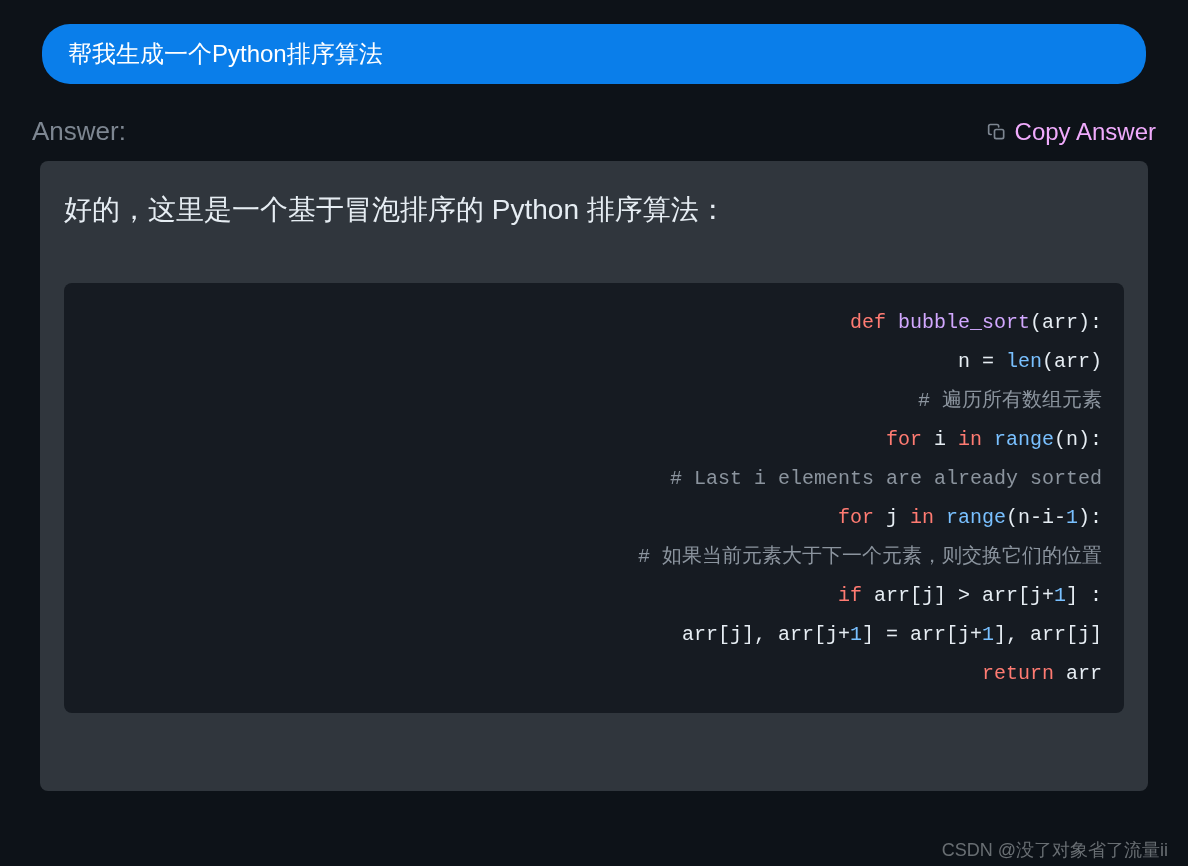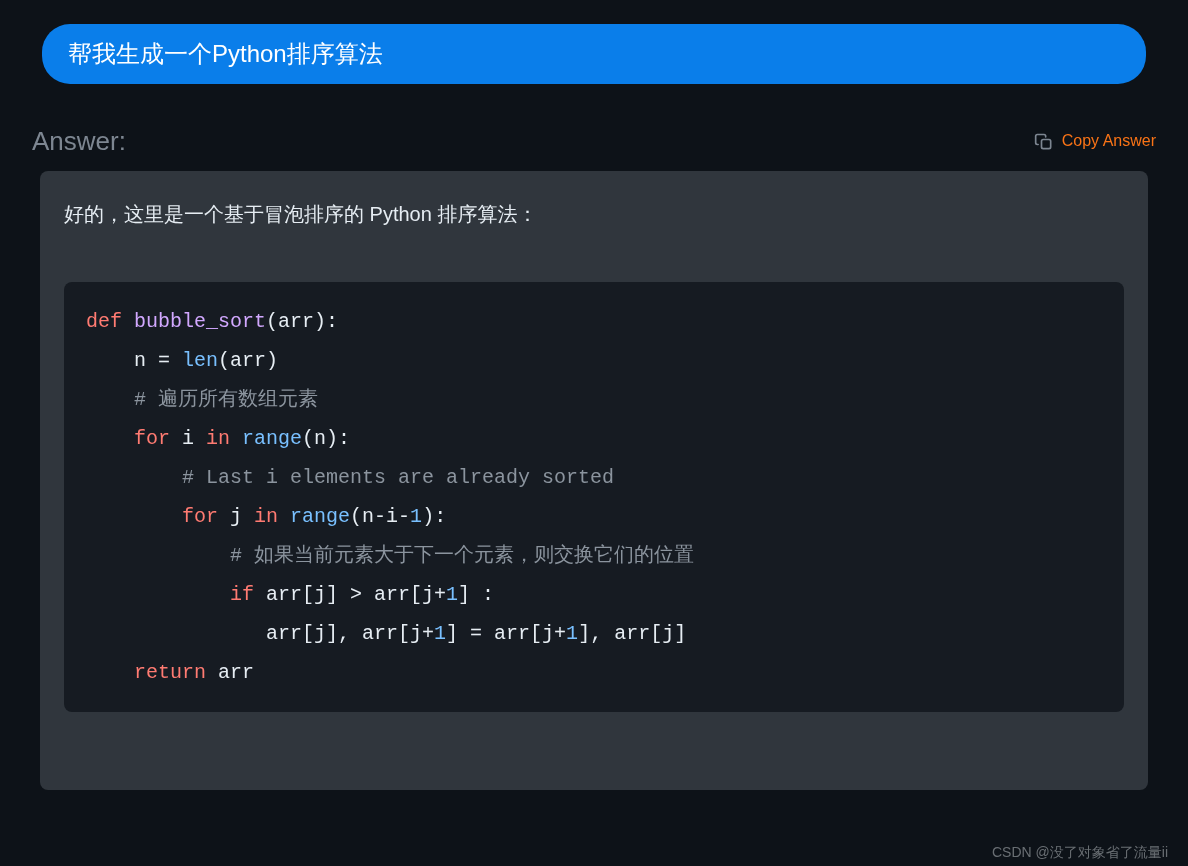--- a/index.html
+++ b/index.html
@@ -14,87 +14,89 @@
       height: 866px;
       overflow: hidden;
       padding: 24px 8px 0 8px;
       position: relative;
     }
     .prompt-pill {
       background-color: #0a7eea;
       color: #ffffff;
       padding: 14px 26px;
       border-radius: 28px;
-      margin: 0 34px 42px 34px;
+      margin: 0 34px 32px 34px;
       font-size: 24px;
       font-weight: 400;
     }
     .answer-header {
       display: flex;
       justify-content: space-between;
       align-items: center;
       padding: 0 24px;
       margin-bottom: 14px;
     }
     .answer-label {
       color: #7d8691;
       font-size: 26px;
     }
     .copy-answer {
       display: flex;
-      color: #f97316;
-      font-size: 16px;
+      align-items: center;
+      color: #f0abfc;
+      font-size: 24px;
       cursor: pointer;
       gap: 8px;
     }
     .copy-answer svg {
       width: 20px;
       height: 20px;
     }
     .answer-body {
       background-color: #30363d;
       border-radius: 8px;
       margin: 0 32px 0 32px;
       padding: 30px 24px;
     }
     .answer-intro {
       color: #e6edf3;
-      font-size: 20px;
+      font-size: 28px;
       margin-bottom: 54px;
     }
     .code-block {
       background-color: #161b22;
       border-radius: 8px;
       padding: 20px 22px;
       margin-bottom: 48px;
     }
     .code-block pre {
       font-family: "SFMono-Regular", Consolas, "Liberation Mono", Menlo, monospace;
       font-size: 20px;
       line-height: 1.95;
       white-space: pre;
       color: #e6edf3;
+      text-align: right;
     }
     .kw { color: #ff7b72; }
     .fn { color: #d2a8ff; }
     .builtin { color: #79c0ff; }
     .num { color: #79c0ff; }
     .comment { color: #8b949e; }
     .plain { color: #e6edf3; }
     .answer-outro {
       color: #e6edf3;
       font-size: 24px;
       line-height: 1.65;
     }
     .watermark {
       position: absolute;
       bottom: 4px;
       right: 20px;
       color: rgba(180, 185, 190, 0.55);
-      font-size: 14px;
+      font-size: 18px;
     }
   </style>
 </head>
 <body>
 
 <div class="prompt-pill">
   <span>帮我生成一个Python排序算法</span>
 </div>
 
 <div class="answer-header">

